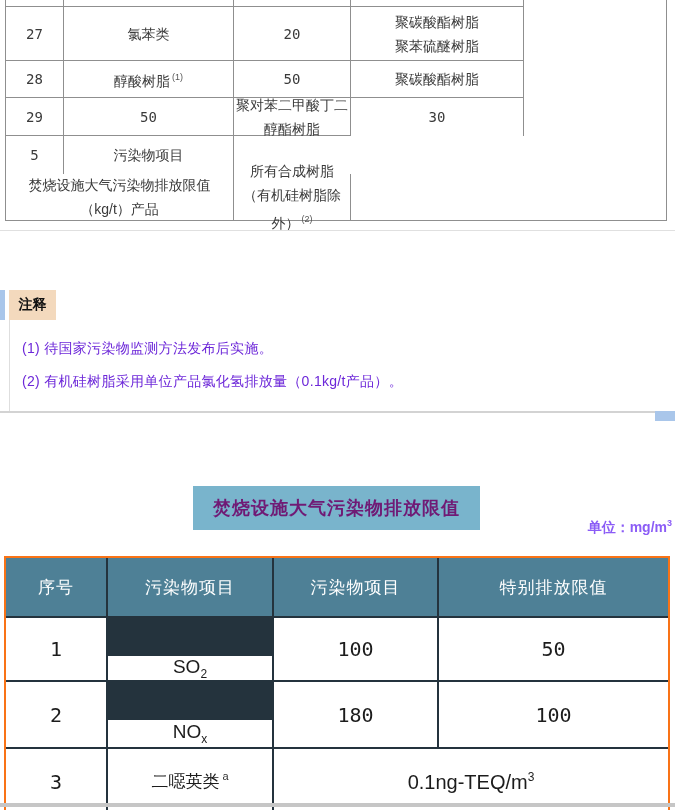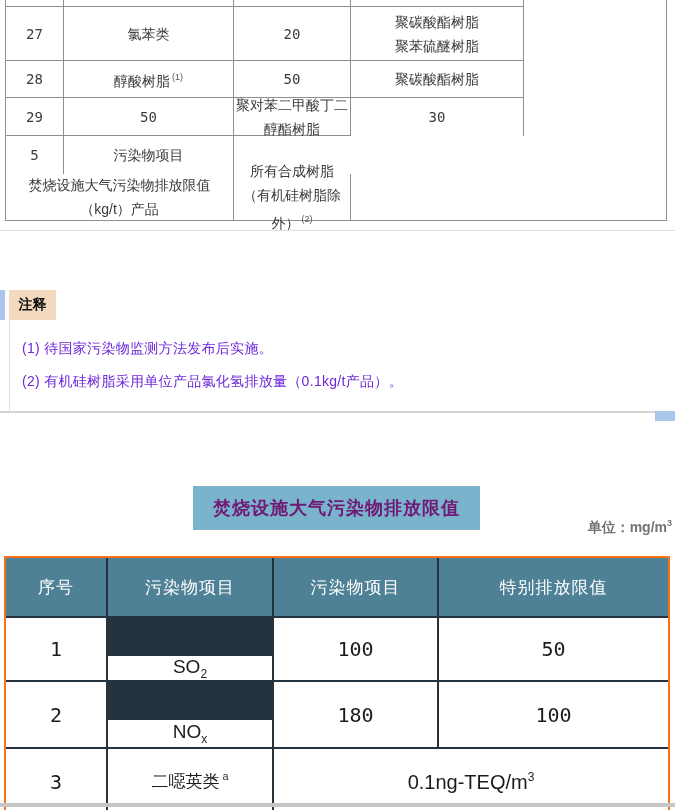--- a/index.html
+++ b/index.html
@@ -42,21 +42,21 @@
   .note-line-2 { top:373px; }
   .note-hr { position:absolute; left:0; top:411px; width:655px; height:2px; background:#d3d3d3; }
   .note-accent-right { position:absolute; left:655px; top:411px; width:20px; height:10px; background:#a9c6ea; }
   
   .banner {
     position:absolute; left:193px; top:486px; width:287px; height:44px;
     background:#79b4cc; color:#701a75; font-size:18px; font-weight:bold;
     display:flex; align-items:center; justify-content:center; letter-spacing:1px;
   }
   .unit-label {
-    position:absolute; right:3px; top:518px; font-size:14px; font-weight:bold; color:#737373;
+    position:absolute; right:3px; top:518px; font-size:14px; font-weight:bold; color:#8b5cf6;
   }
   .unit-label sup { font-size:9px; }
   
   .btable {
     position:absolute; left:4px; top:556px;
     display:grid;
     grid-template-columns:100px 164px 163px 229px;
     grid-template-rows:58px 62px 65px 65px;
     gap:2px; background:#24333d; border:2px solid #f97316;
   }

